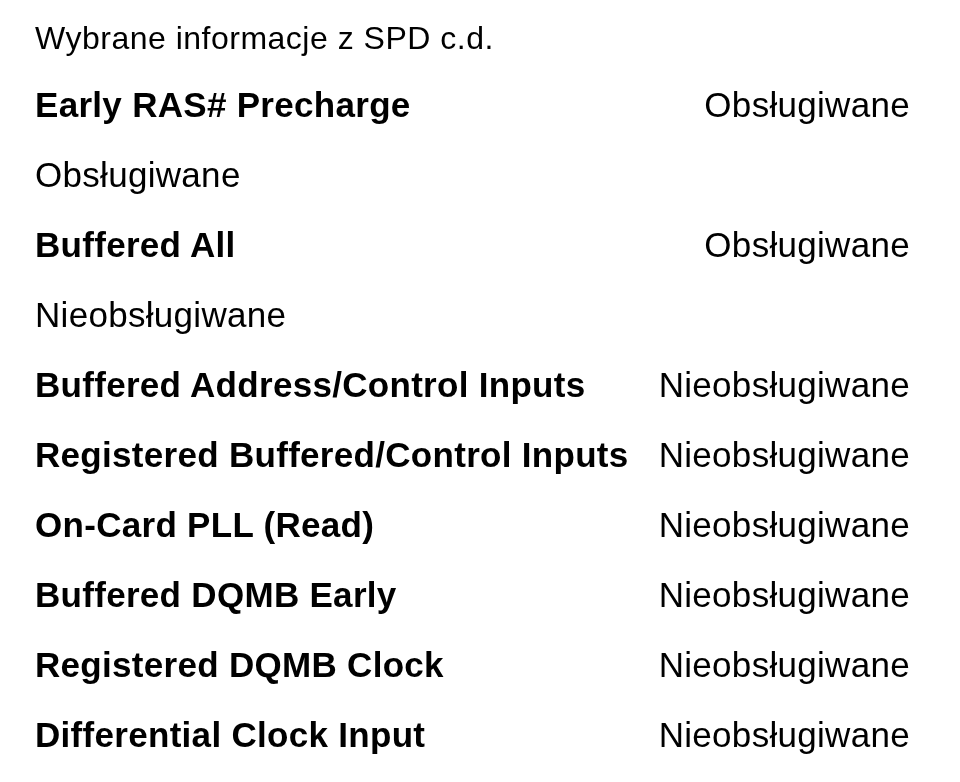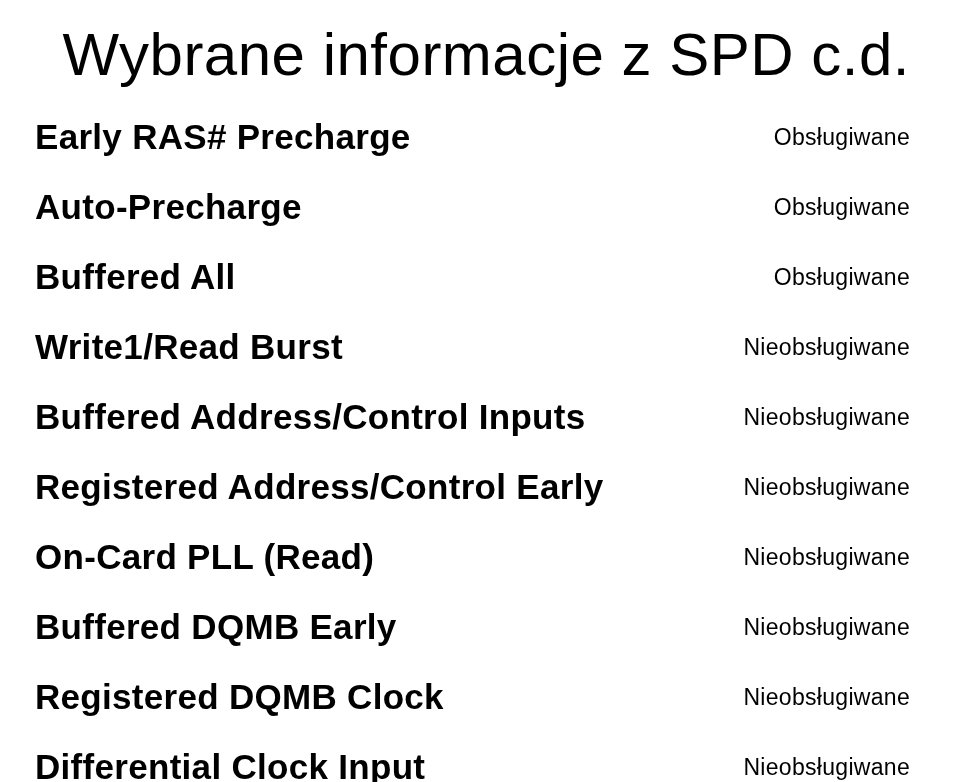--- a/index.html
+++ b/index.html
@@ -8,81 +8,79 @@
       box-sizing: border-box;
     }
     body {
       width: 960px;
       height: 782px;
       background: #ffffff;
       font-family: Arial, Helvetica, sans-serif;
       padding: 20px 50px 20px 35px;
     }
     .title {
-      font-size: 60px;
+      font-size: 32px;
       color: #000;
-      text-align: right;
+      text-align: left;
       margin-bottom: 28px;
       font-weight: normal;
       letter-spacing: 0.5px;
     }
     .table {
       width: 100%;
     }
     .row {
       display: flex;
       justify-content: space-between;
-      align-items: center;
+      align-items: flex-start;
       margin-bottom: 30px;
     }
     .row:last-child {
       margin-bottom: 0;
       gap: 8px;
     }
     .label {
       font-size: 35px;
       font-weight: bold;
       color: #000;
       letter-spacing: 0.3px;
     }
     .value {
-      font-size: 23px;
+      font-size: 35px;
       font-weight: normal;
       color: #000;
       letter-spacing: 0.3px;
     }
   </style>
 </head>
 <body>
 
 <h1 class="title">Wybrane informacje z SPD c.d.</h1>
 
 <div class="table">
   <div class="row">
     <span class="label">Early RAS# Precharge</span>
     <span class="value">Obsługiwane</span>
   </div>
   <div class="row">
-    <span class="label">Auto-Precharge</span>
     <span class="value">Obsługiwane</span>
   </div>
   <div class="row">
     <span class="label">Buffered All</span>
     <span class="value">Obsługiwane</span>
   </div>
   <div class="row">
-    <span class="label">Write1/Read Burst</span>
     <span class="value">Nieobsługiwane</span>
   </div>
   <div class="row">
     <span class="label">Buffered Address/Control Inputs</span>
     <span class="value">Nieobsługiwane</span>
   </div>
   <div class="row">
-    <span class="label">Registered Address/Control Early</span>
+    <span class="label">Registered Buffered/Control Inputs</span>
     <span class="value">Nieobsługiwane</span>
   </div>
   <div class="row">
     <span class="label">On-Card PLL (Read)</span>
     <span class="value">Nieobsługiwane</span>
   </div>
   <div class="row">
     <span class="label">Buffered DQMB Early</span>
     <span class="value">Nieobsługiwane</span>
   </div>

